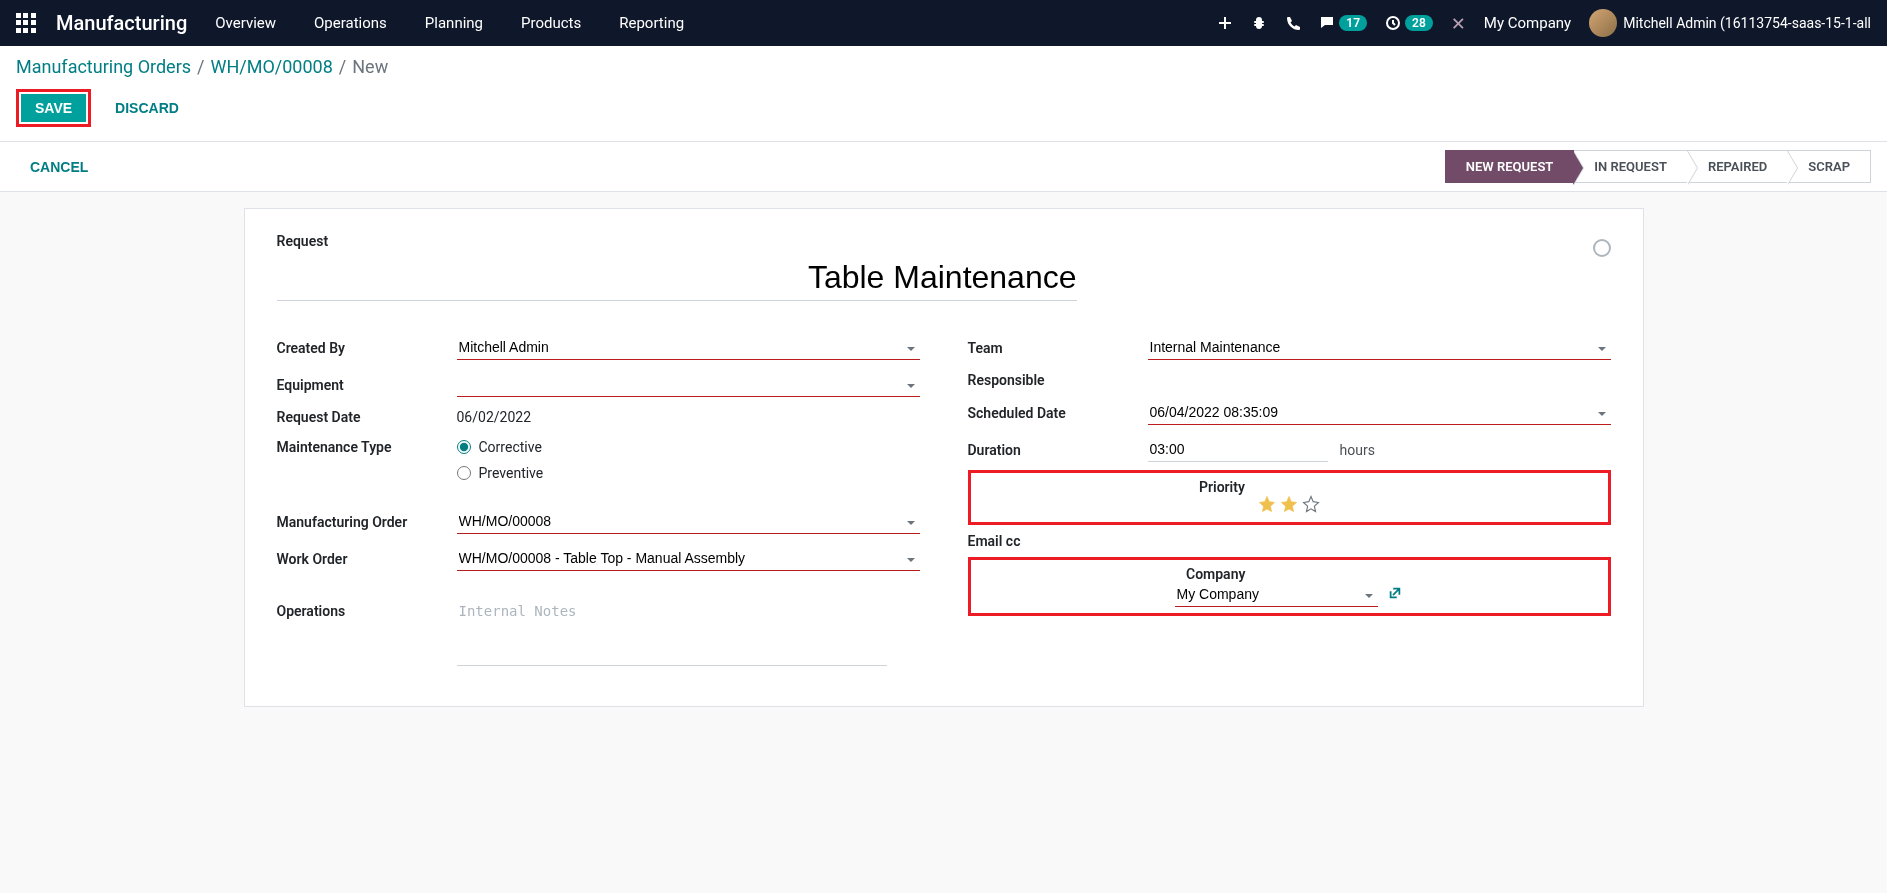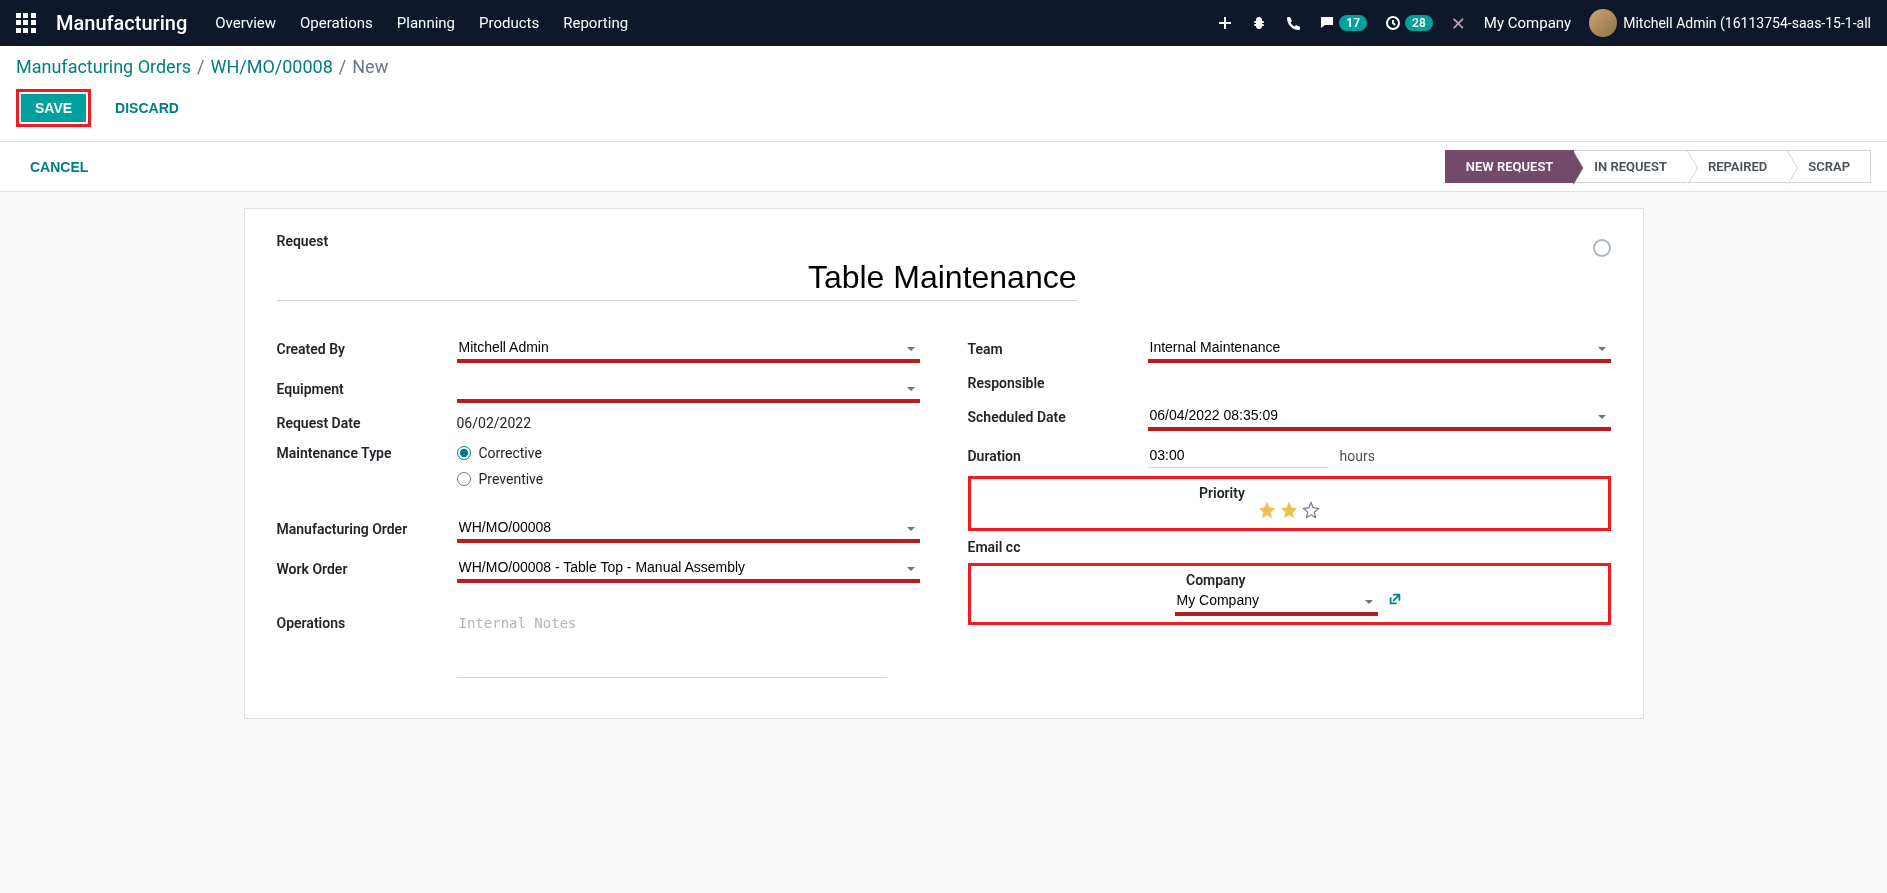--- a/index.html
+++ b/index.html
@@ -3,21 +3,21 @@
   <meta charset="utf-8">
   <style>
     * { margin: 0; padding: 0; box-sizing: border-box; }
     body { font-family: -apple-system, BlinkMacSystemFont, "Segoe UI", Roboto, "Helvetica Neue", Arial, sans-serif; font-size: 14px; color: #212529; background: #f9f9f9; }
     
     
     .navbar { background: #0f172a; height: 46px; display: flex; align-items: center; padding: 0 16px; color: #fff; }
     .navbar-apps { width: 20px; height: 20px; display: grid; grid-template-columns: repeat(3,1fr); grid-gap: 2px; margin-right: 20px; cursor: pointer; }
     .navbar-apps span { background: #fff; width: 5px; height: 5px; }
     .navbar-title { font-size: 20px; font-weight: 500; margin-right: 28px; }
-    .nav-menu { display: flex; gap: 24px; align-items: center; }
+    .nav-menu { display: flex; gap: 38px; align-items: center; }
     .nav-item { color: #fff; font-size: 15px; cursor: pointer; }
     .navbar-right { margin-left: auto; display: flex; align-items: center; gap: 18px; }
     .nav-icon { color: #fff; cursor: pointer; display: flex; align-items: center; gap: 4px; }
     .nav-icon svg { width: 16px; height: 16px; fill: #fff; }
     .badge-pill { background: #00A09D; color: #fff; border-radius: 10px; padding: 1px 7px; font-size: 12px; font-weight: 600; }
     .nav-close { color: #b89fb1; font-size: 18px; cursor: pointer; }
     .avatar { width: 28px; height: 28px; border-radius: 50%; background: linear-gradient(135deg, #d4a574, #8b6f47); margin-right: 6px; }
     .user-info { display: flex; align-items: center; font-size: 14px; }
 
     
@@ -49,21 +49,21 @@
     .sheet-header { display: flex; align-items: flex-start; margin-bottom: 28px; }
     .request-label { font-size: 14px; font-weight: 600; margin-bottom: 6px; color: #212529; }
     .title-input { font-size: 32px; font-weight: 400; border: none; border-bottom: 1px solid #ced4da; outline: none; width: 800px; padding: 4px 0; text-align: right; }
     .ribbon-circle { width: 18px; height: 18px; border: 2px solid #adb5bd; border-radius: 50%; margin-left: auto; margin-top: 6px; cursor: pointer; }
 
     .form-columns { display: flex; gap: 48px; }
     .form-col { flex: 1; }
     .form-row { display: flex; align-items: center; padding: 6px 0; }
     .form-label { width: 180px; font-size: 14px; font-weight: 600; color: #212529; }
     .form-value { flex: 1; position: relative; }
-    .input-select { width: 100%; border: none; border-bottom: 4px solid #b91c1c; padding: 4px 20px 4px 2px; font-size: 14px; background: transparent; outline: none; }
+    .input-select { width: 100%; border: none; border-bottom: 1px solid #b91c1c; padding: 4px 20px 4px 2px; font-size: 14px; background: transparent; outline: none; }
     .dropdown-caret { position: absolute; right: 4px; top: 6px; pointer-events: none; }
     .dropdown-caret svg { width: 10px; height: 10px; fill: #6c757d; }
     .external-link { position: absolute; right: -24px; top: 4px; cursor: pointer; }
     .external-link svg { width: 14px; height: 14px; fill: #017E84; }
     .radio-group { display: flex; flex-direction: column; gap: 10px; }
     .radio-item { display: flex; align-items: center; gap: 8px; font-size: 14px; }
     .radio-item input { accent-color: #017E84; width: 14px; height: 14px; }
     .duration-row { display: flex; align-items: center; gap: 12px; }
     .duration-input { width: 180px; border: none; border-bottom: 1px solid #ced4da; padding: 4px 2px; font-size: 14px; outline: none; }
     .hours-label { font-size: 14px; color: #495057; }

